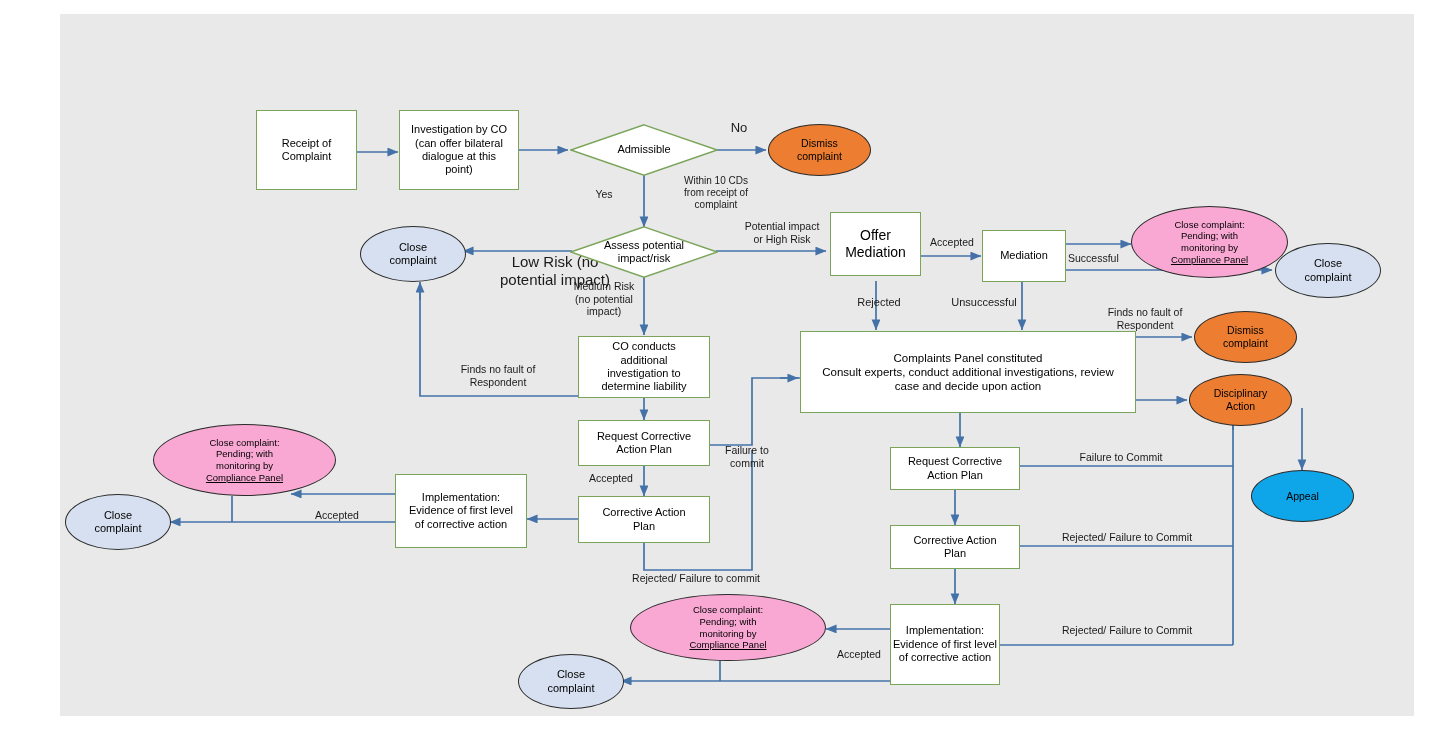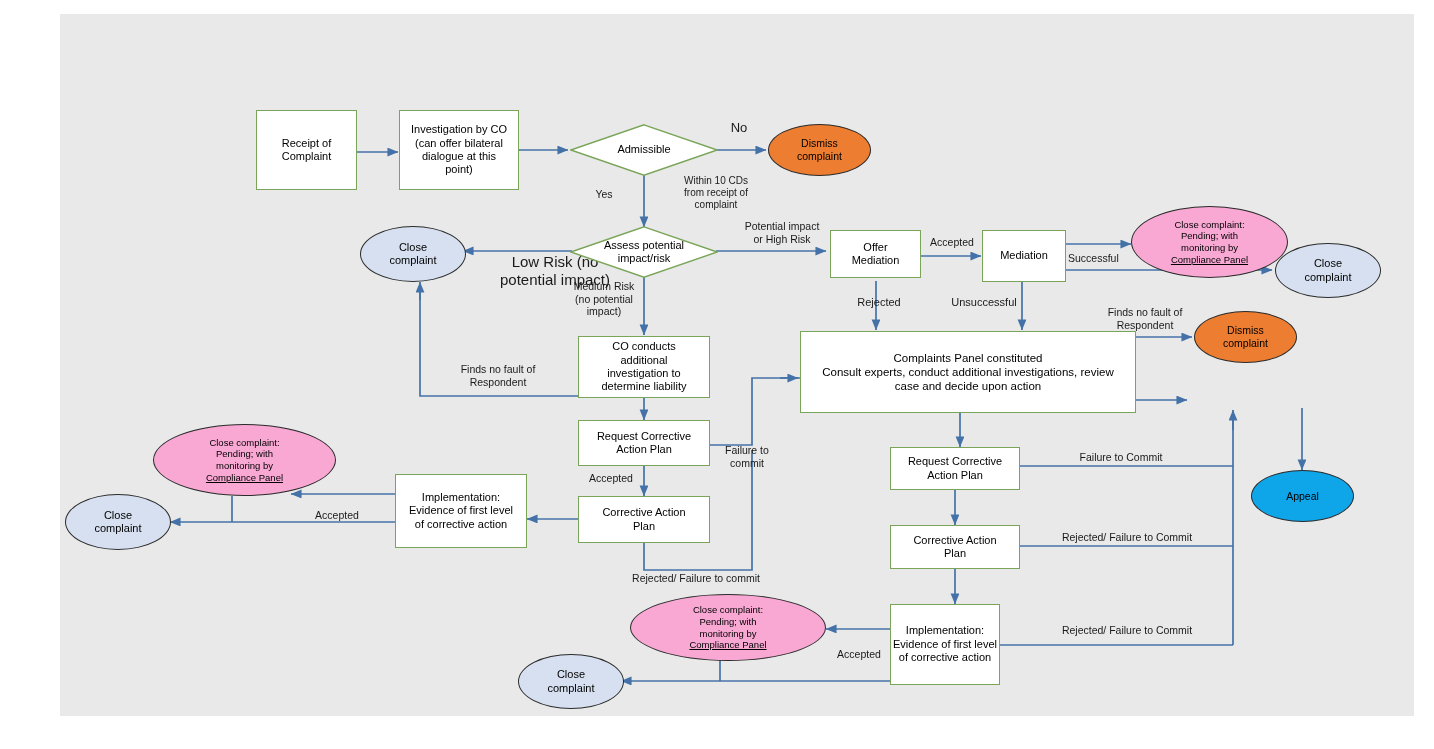--- a/index.html
+++ b/index.html
@@ -168,21 +168,21 @@
   </svg>
 
   <div class="node proc" style="left:256px;top:110px;width:101px;height:80px;font-size:11px;">Receipt of
 Complaint</div>
 
   <div class="node proc" style="left:399px;top:110px;width:120px;height:80px;font-size:11px;">Investigation by CO
 (can offer bilateral
 dialogue at this
 point)</div>
 
-  <div class="node proc" style="left:830px;top:230px;width:91px;height:48px;font-size:11px;">Offer
+  <div class="node proc" style="left:830px;top:212px;width:91px;height:64px;font-size:14px;">Offer
 Mediation</div>
 
   <div class="node proc" style="left:982px;top:230px;width:84px;height:52px;font-size:11px;">Mediation</div>
 
   <div class="node proc" style="left:800px;top:331px;width:336px;height:82px;font-size:11.5px;">Complaints Panel constituted
 Consult experts, conduct additional investigations, review
 case and decide upon action</div>
 
   <div class="node proc" style="left:578px;top:336px;width:132px;height:62px;font-size:11px;">CO conducts
 additional
@@ -236,20 +236,22 @@
     <span>monitoring by</span>
     <span class="u">Compliance Panel</span>
   </div>
 
   <div class="node ellipse e-blue" style="left:1275px;top:243px;width:106px;height:55px;font-size:11px;">Close
 complaint</div>
 
   <div class="node ellipse e-orange" style="left:1194px;top:311px;width:103px;height:52px;font-size:10.5px;">Dismiss
 complaint</div>
 
+  <div class="node ellipse e-orange" style="left:1189px;top:374px;width:103px;height:52px;font-size:10.5px;">Disciplinary
+Action</div>
 
   <div class="node ellipse e-lightyellow" style="left:1251px;top:470px;width:103px;height:52px;font-size:10.5px;">Appeal</div>
 
   <div class="node ellipse e-yellow" style="left:153px;top:424px;width:183px;height:72px;font-size:9.5px;flex-direction:column;">
     <span>Close complaint:</span>
     <span>Pending; with</span>
     <span>monitoring by</span>
     <span class="u">Compliance Panel</span>
   </div>
 

